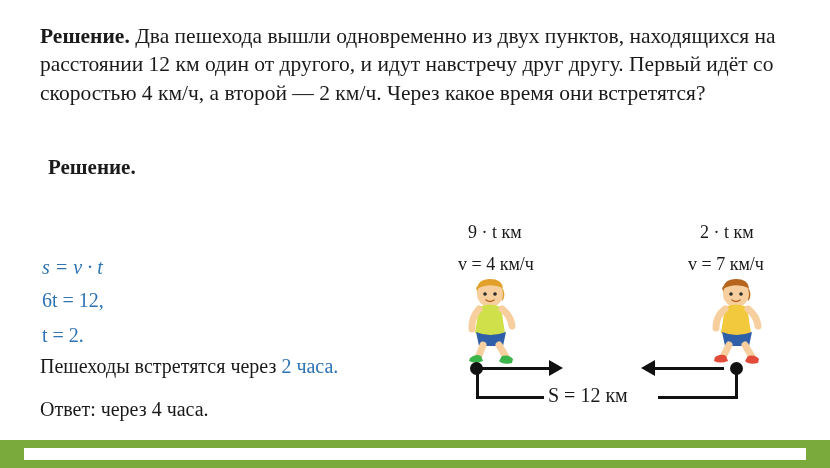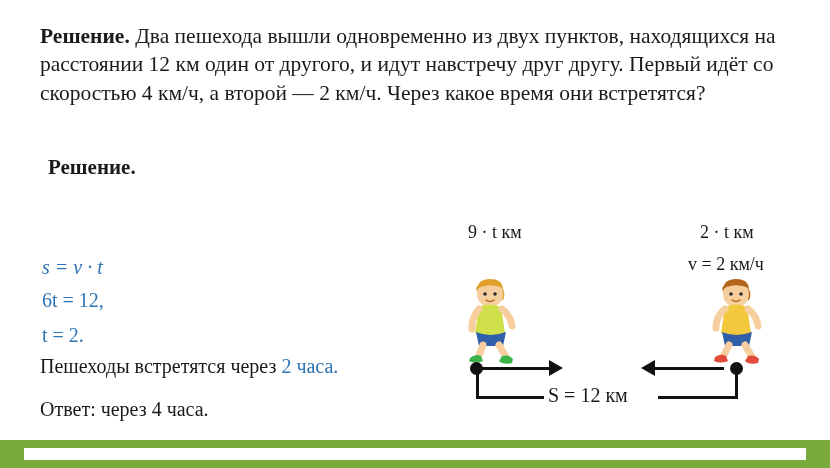--- a/index.html
+++ b/index.html
@@ -237,22 +237,23 @@
   </div>
 
   <div class="answer">
     <b>Ответ:</b>
     <span>через 4 часа.</span>
   </div>
 
   <div class="diagram">
 
     <div class="lbl lbl-left-dist">9 · t км</div>
+    <div class="lbl lbl-left-v">v = 4 км/ч</div>
     <div class="lbl lbl-right-dist">2 · t км</div>
-    <div class="lbl lbl-right-v">v = 2 км/ч</div>
+    <div class="lbl lbl-right-v">v = 7 км/ч</div>
 
     <div class="walker walker-left">
       <svg width="86" height="96" viewBox="0 0 86 96" xmlns="http://www.w3.org/2000/svg">
 
         <path d="M24 16 q10 -12 22 -4 q8 5 6 14 l-2 3 q-2 -9 -9 -10 q-9 -1 -15 3 z" fill="#e0a02a"></path>
 
         <circle cx="38" cy="22" r="13" fill="#f7cf9e"></circle>
         <path d="M25 17 q12 -7 26 -1 q-1 -9 -13 -9 q-12 0 -13 10 z" fill="#e0a02a"></path>
         <circle cx="33" cy="22" r="1.8" fill="#2a2a2a"></circle>
         <circle cx="43" cy="22" r="1.8" fill="#2a2a2a"></circle>

